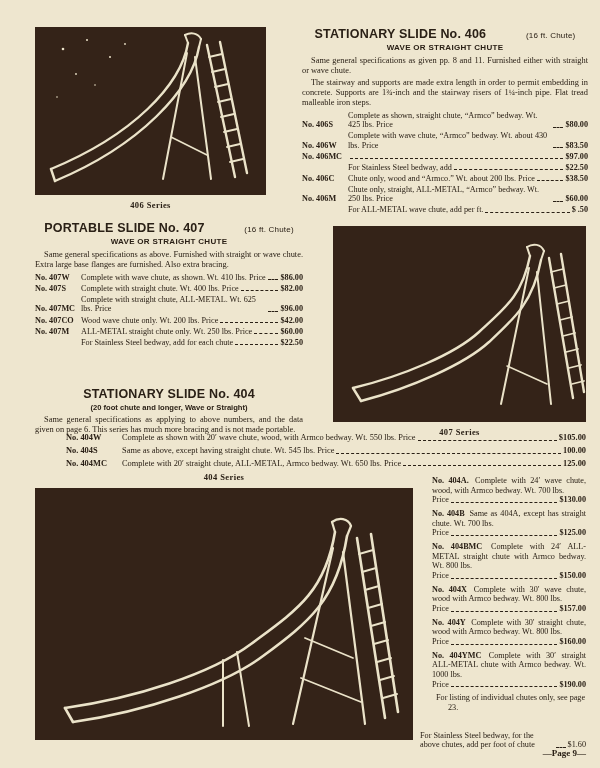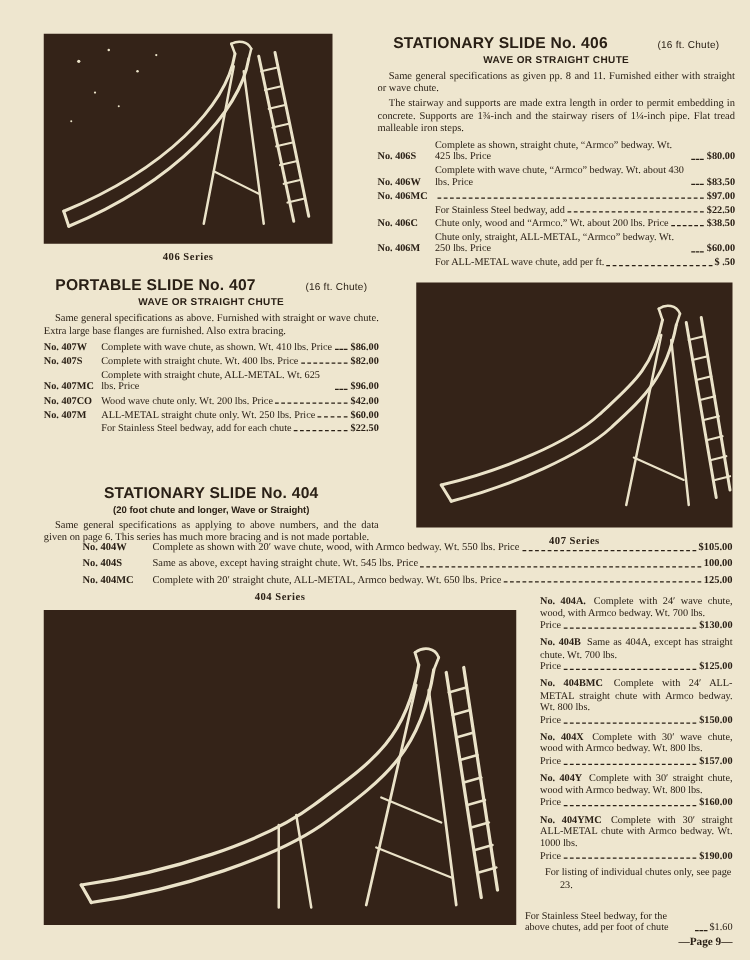--- a/index.html
+++ b/index.html
@@ -38,23 +38,23 @@
   .leader { flex:1 1 10px; min-width:10px; border-bottom:1px dashed #2a2016; margin:0 2px 2px; }
   .item .price, .priceline .price { flex:0 0 auto; font-weight:700; white-space:nowrap; }
   #rows-404 .item { font-size:8.4px; margin-bottom:3px; }
   #rows-404 .item .no { min-width:56px;margin-left:31px; }
   
   .ritem { font-size:8.2px; line-height:1.18; margin-bottom:4px; }
   .rhead { padding-left:12px; text-indent:-12px; text-align:justify; }
   .rhead .no { font-weight:700; padding-right:2px;padding-left:12px; }
   .priceline { display:flex; align-items:flex-end; padding-left:12px; }
   .priceline .pw { flex:0 0 auto; }
-  .rnote { font-size:8.2px; line-height:1.18; margin-bottom:15px; padding-left:28px; text-indent:-12px; }
+  .rnote { font-size:8.2px; line-height:1.18; margin-bottom:5px; padding-left:28px; text-indent:-12px; }
   .rnote-flex { display:flex; align-items:flex-end; font-size:8.2px; line-height:1.18; margin-bottom:4px; }
-  .rnote-flex .desc { flex:0 1 auto; padding-left:0; }
+  .rnote-flex .desc { flex:0 1 auto; padding-left:0;margin-top:13px; }
   #page-number { position:absolute; right:14px; top:748px; font-size:9px; font-weight:700; }
 </style>
 </head>
 <body>
 
 <div class="page">
 
   <figure class="photo" id="photo-406">
     <svg viewBox="0 0 231 168">
       <g fill="#ebe3c9">

